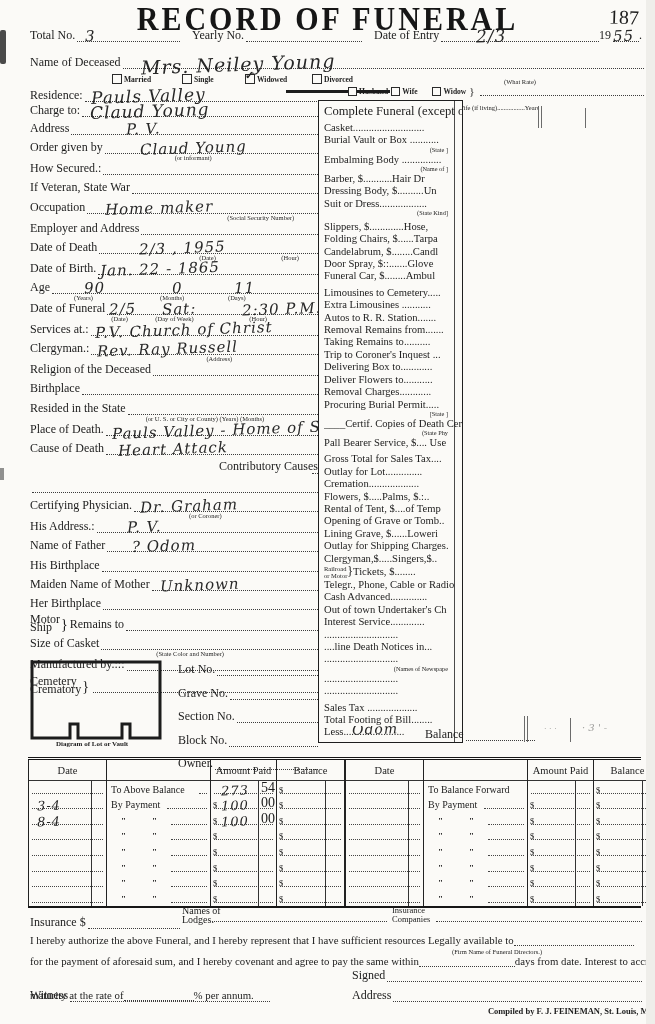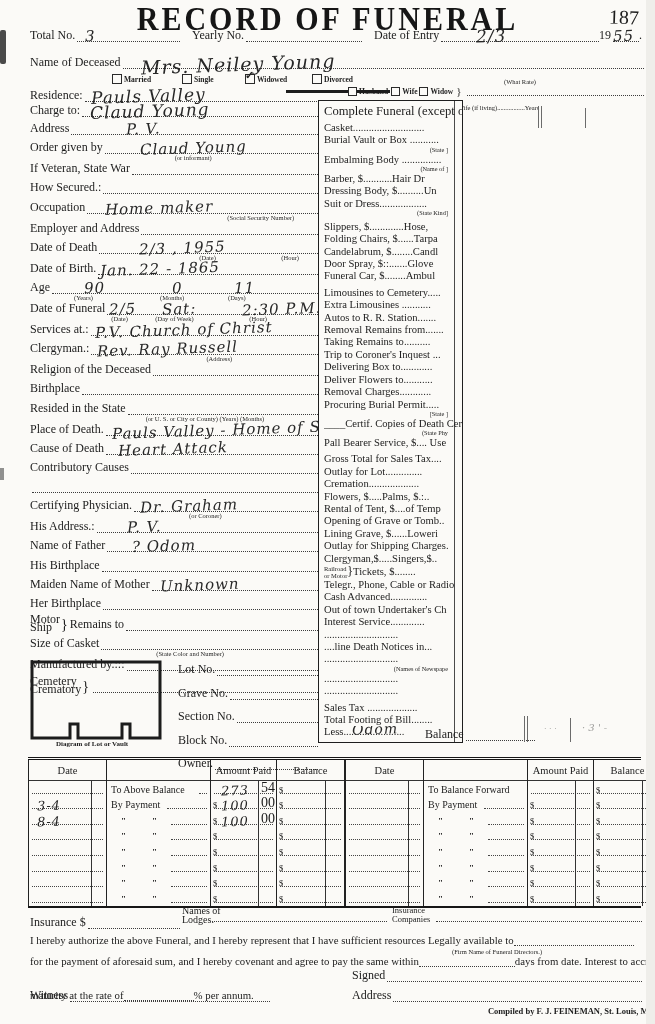--- a/index.html
+++ b/index.html
@@ -145,21 +145,21 @@
     <span class="pt">Residence:</span>
     <span class="fill">
         <span class="hand" style="left:6px;font-size:17px;">Pauls Valley</span>
       </span>
   </div>
   <div id="rescluster">
       <div style="display: flex; align-items: center;">
         <span class="box" style="width: 7px; height: 7px;"></span>
         <span style="font-size: 7.5px; font-weight: bold; margin-right: 3px;">Husband</span>
         <span class="box" style="width: 7px; height: 7px;"></span>
-        <span style="font-size: 7.5px; font-weight: bold; margin-right: 2px;">Wife</span>
+        <span style="font-size: 7.5px; font-weight: bold; margin-right: 15px;">Wife</span>
         <span class="box" style="width: 7px; height: 7px;"></span>
         <span style="font-size: 7.5px; font-weight: bold; margin-right: 3px;">Widow</span>
         <span class="brace" style="font-size: 11px;">}</span>
         <span style="flex: 1 1 0%; border-bottom: 1.3px dotted rgb(60, 60, 60); height: 8px; margin-left: 3px;"></span>
       </div>
       <div style="display: flex; align-items: flex-end; margin-top: 2px; font-size: 7px;">
         <span>or.....................of</span>
         <span class="brace" style="font-size: 11px;">}</span>
         <span class="tiny">&nbsp;&nbsp;Age of Husband or Wife (if living).................Years</span>
       </div>
@@ -180,25 +180,25 @@
         </span>
       </div>
       <div class="lrow" style="margin-bottom: 7px;">
         <span class="pt">Order given by</span>
         <span class="fill">
           <span class="hand" style="left: 35px;">Claud Young</span>
           <span class="sub" style="left: 70px;">(or informant)</span>
         </span>
       </div>
       <div class="lrow" style="margin-bottom: 5.2px;">
+        <span class="pt">How Secured.:</span>
+        <span class="fill"></span>
+      </div>
+      <div class="lrow" style="margin-bottom: 5.2px;">
         <span class="pt">If Veteran, State War</span>
-        <span class="fill"></span>
-      </div>
-      <div class="lrow" style="margin-bottom: 5.2px;">
-        <span class="pt">How Secured.:</span>
         <span class="fill"></span>
       </div>
       <div class="lrow" style="margin-bottom: 7px;">
         <span class="pt">Occupation</span>
         <span class="fill">
           <span class="hand" style="left: 18px;">Home maker</span>
           <span class="sub" style="left: 140px;">(Social Security Number)</span>
         </span>
       </div>
       <div class="lrow" style="margin-bottom: 5.2px;">
@@ -273,21 +273,21 @@
         <span class="fill">
           <span class="hand" style="left: 6px;">Pauls Valley - Home of Son</span>
         </span>
       </div>
       <div class="lrow" style="margin-bottom: 5.2px;">
         <span class="pt">Cause of Death</span>
         <span class="fill">
           <span class="hand" style="left: 12px;">Heart Attack</span>
         </span>
       </div>
-      <div class="lrow" style="margin-bottom: 5.2px;">
+      <div class="lrow" style="margin-bottom: 5.2px; flex-direction: column;">
         <span class="pt">Contributory Causes</span>
         <span class="fill"></span>
       </div>
       <div class="lrow" style="margin-bottom: 5.2px;">
         <span class="fill"></span>
       </div>
       <div class="lrow" style="margin-bottom: 7px;">
         <span class="pt">Certifying Physician.</span>
         <span class="fill">
           <span class="hand" style="left: 6px;">Dr. Graham</span>

